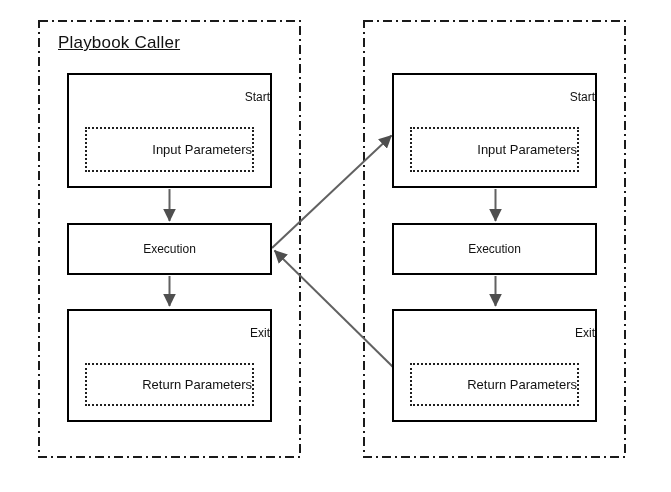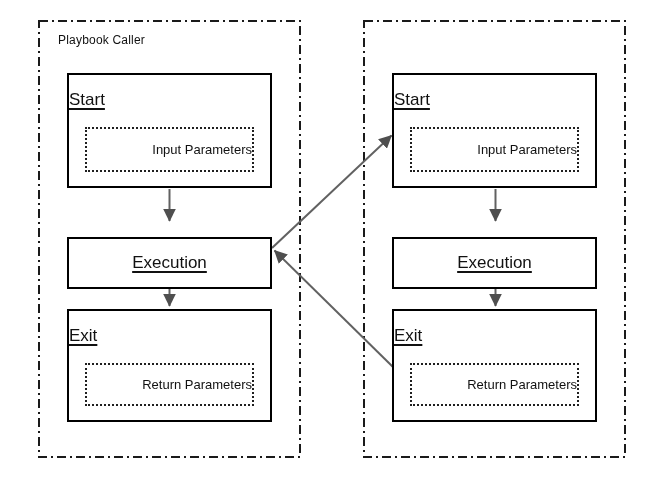--- a/index.html
+++ b/index.html
@@ -16,33 +16,34 @@
     width:671px;height:492px;position:relative;overflow:hidden;
     font-family:"Liberation Sans", sans-serif;color:var(--text);
   }
   .canvas{position:absolute;inset:0;}
   svg.layer{position:absolute;left:0;top:0;}
   svg .dashdot{fill:none;stroke:var(--container-border);stroke-width:2;stroke-dasharray:9 4 2 4;}
   svg .flow{stroke:var(--arrow-line);stroke-width:2;fill:none;}
   svg marker path{fill:var(--arrow-head);}
   .group{position:absolute;top:20px;width:263px;height:438px;}
   .group-title{
-    position:absolute;left:20px;top:13px;font-size:12px;letter-spacing:.2px;
+    position:absolute;left:20px;top:13px;font-size:17px;letter-spacing:.2px;
     white-space:nowrap;
+    text-decoration:underline;
   }
   .node{
     position:absolute;left:29px;width:205px;box-sizing:border-box;
     border:2px solid var(--node-border);background:var(--background);
   }
   .n-start{top:53px;height:115px;}
-  .n-exec{top:217px;height:52px;display:flex;align-items:center;justify-content:center;}
+  .n-exec{top:203px;height:52px;display:flex;align-items:center;justify-content:center;}
   .n-exit{top:289px;height:113px;}
   .heading{
-    text-align:left;font-size:17px;margin-top:15px;
-    text-decoration:underline;text-underline-offset:3px;text-decoration-thickness:1.5px;
+    text-align:right;font-size:12px;margin-top:15px;
+    text-underline-offset:3px;text-decoration-thickness:1.5px;
     white-space:nowrap;
   }
   .n-exec .heading{margin-top:0;}
   .params{
     position:absolute;left:16px;right:16px;top:52px;bottom:14px;
     box-sizing:border-box;border:2px dotted var(--dotted-border);
     display:flex;align-items:center;justify-content:flex-end;
     font-size:13px;white-space:nowrap;
   }
 </style>

